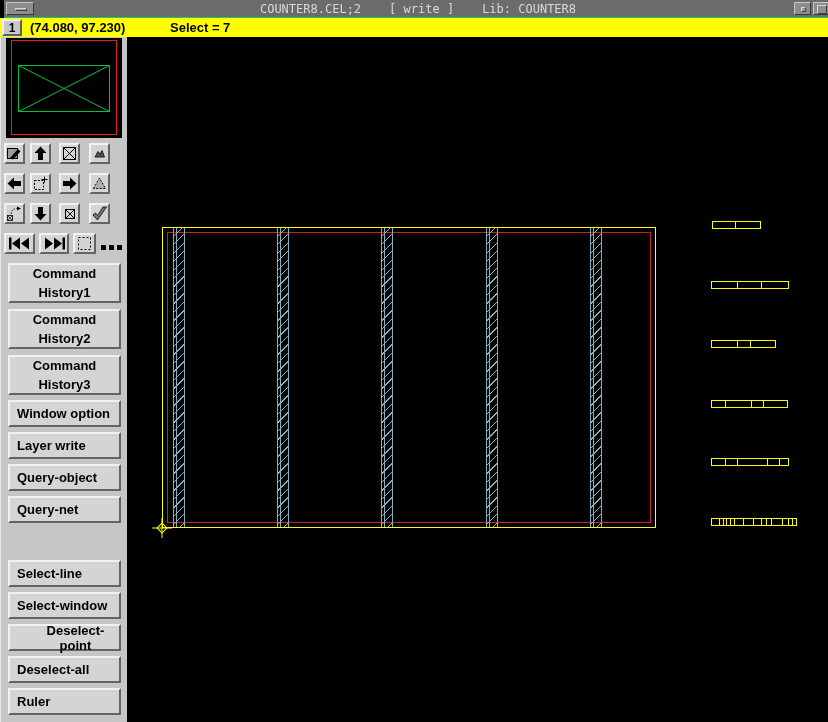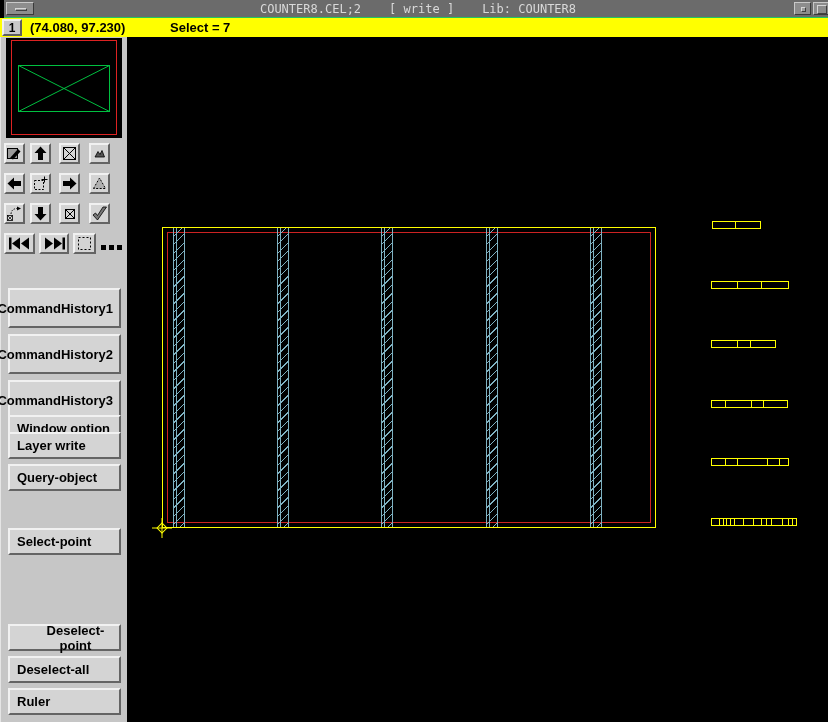--- a/index.html
+++ b/index.html
@@ -87,22 +87,22 @@
   .dots span { width:5px; height:5px; background:#000; display:block; }
 
   .sbtn, .cbtn {
     position:absolute; left:7px; width:113px; background:#d4d4d4; color:#000;
     border-top:2px solid #f1f1f1; border-left:2px solid #f1f1f1;
     border-right:2px solid #646464; border-bottom:2px solid #646464;
     font:bold 13px "Liberation Sans", sans-serif; cursor:pointer;
   }
   .sbtn { height:27px; display:flex; align-items:center; padding-left:7px; }
   .cbtn {
-    height:40px; display:flex; flex-direction:row;
-    align-items:center; justify-content:flex-end; line-height:15px; text-align:center;margin-top:25px;
+    height:40px; display:flex; flex-direction:column;
+    align-items:center; justify-content:space-between; line-height:15px; text-align:center;
   }
 
   
   .canvas {
     position:absolute; left:127px; top:37px; width:701px; height:685px;
     background:#000; overflow:hidden;
   }
   .well { position:absolute; }
   .well::before {
     content:""; position:absolute; left:2px; top:0; bottom:0; width:1px;
@@ -250,24 +250,26 @@
     </button>
     <button class="cbtn" style="top:272px;">
       <span>Command</span>
       <span>History2</span>
     </button>
     <button class="cbtn" style="top:318px;">
       <span>Command</span>
       <span>History3</span>
     </button>
 
-    <button class="sbtn" style="top:378px;">Window option</button>
+    <button class="sbtn" style="top:363px;">Window option</button>
     <button class="sbtn" style="top:395px;">Layer write</button>
     <button class="sbtn" style="top:427px;">Query-object</button>
-    <button class="sbtn" style="top:491px;">Select-point</button>
+    <button class="sbtn" style="top:459px;">Query-net</button>
+    <button class="sbtn" style="top:523px;">Select-line</button>
+    <button class="sbtn" style="top:555px;">Select-window</button>
     <button class="sbtn" style="top:587px;padding-left:28px;">Deselect-point</button>
     <button class="sbtn" style="top:651px;">Ruler</button>
     <button class="sbtn" style="top:619px;">Deselect-all</button>
   </div>
 
   <div class="canvas">
       <div style="position: absolute; left: 35px; top: 190px; width: 494px; height: 301px; border: 1px solid rgb(255, 255, 0);"></div>
       <div style="position: absolute; left: 40px; top: 195px; width: 484px; height: 291px; border: 1px solid rgb(204, 34, 34);"></div>
       <div class="well" style="position: absolute; left: 46px; top: 191px; width: 12px; height: 299px; border-left: 1px solid rgb(127, 178, 194); border-right: 1px solid rgb(127, 178, 194); color: rgb(127, 178, 194); background-image: repeating-linear-gradient(135deg, transparent 0px, transparent 5px, rgb(127, 178, 194) 5px, rgb(127, 178, 194) 6px);"></div>
       <div class="well" style="position: absolute; left: 150px; top: 191px; width: 12px; height: 299px; border-left: 1px solid rgb(127, 178, 194); border-right: 1px solid rgb(127, 178, 194); color: rgb(127, 178, 194); background-image: repeating-linear-gradient(135deg, transparent 0px, transparent 5px, rgb(127, 178, 194) 5px, rgb(127, 178, 194) 6px);"></div>

